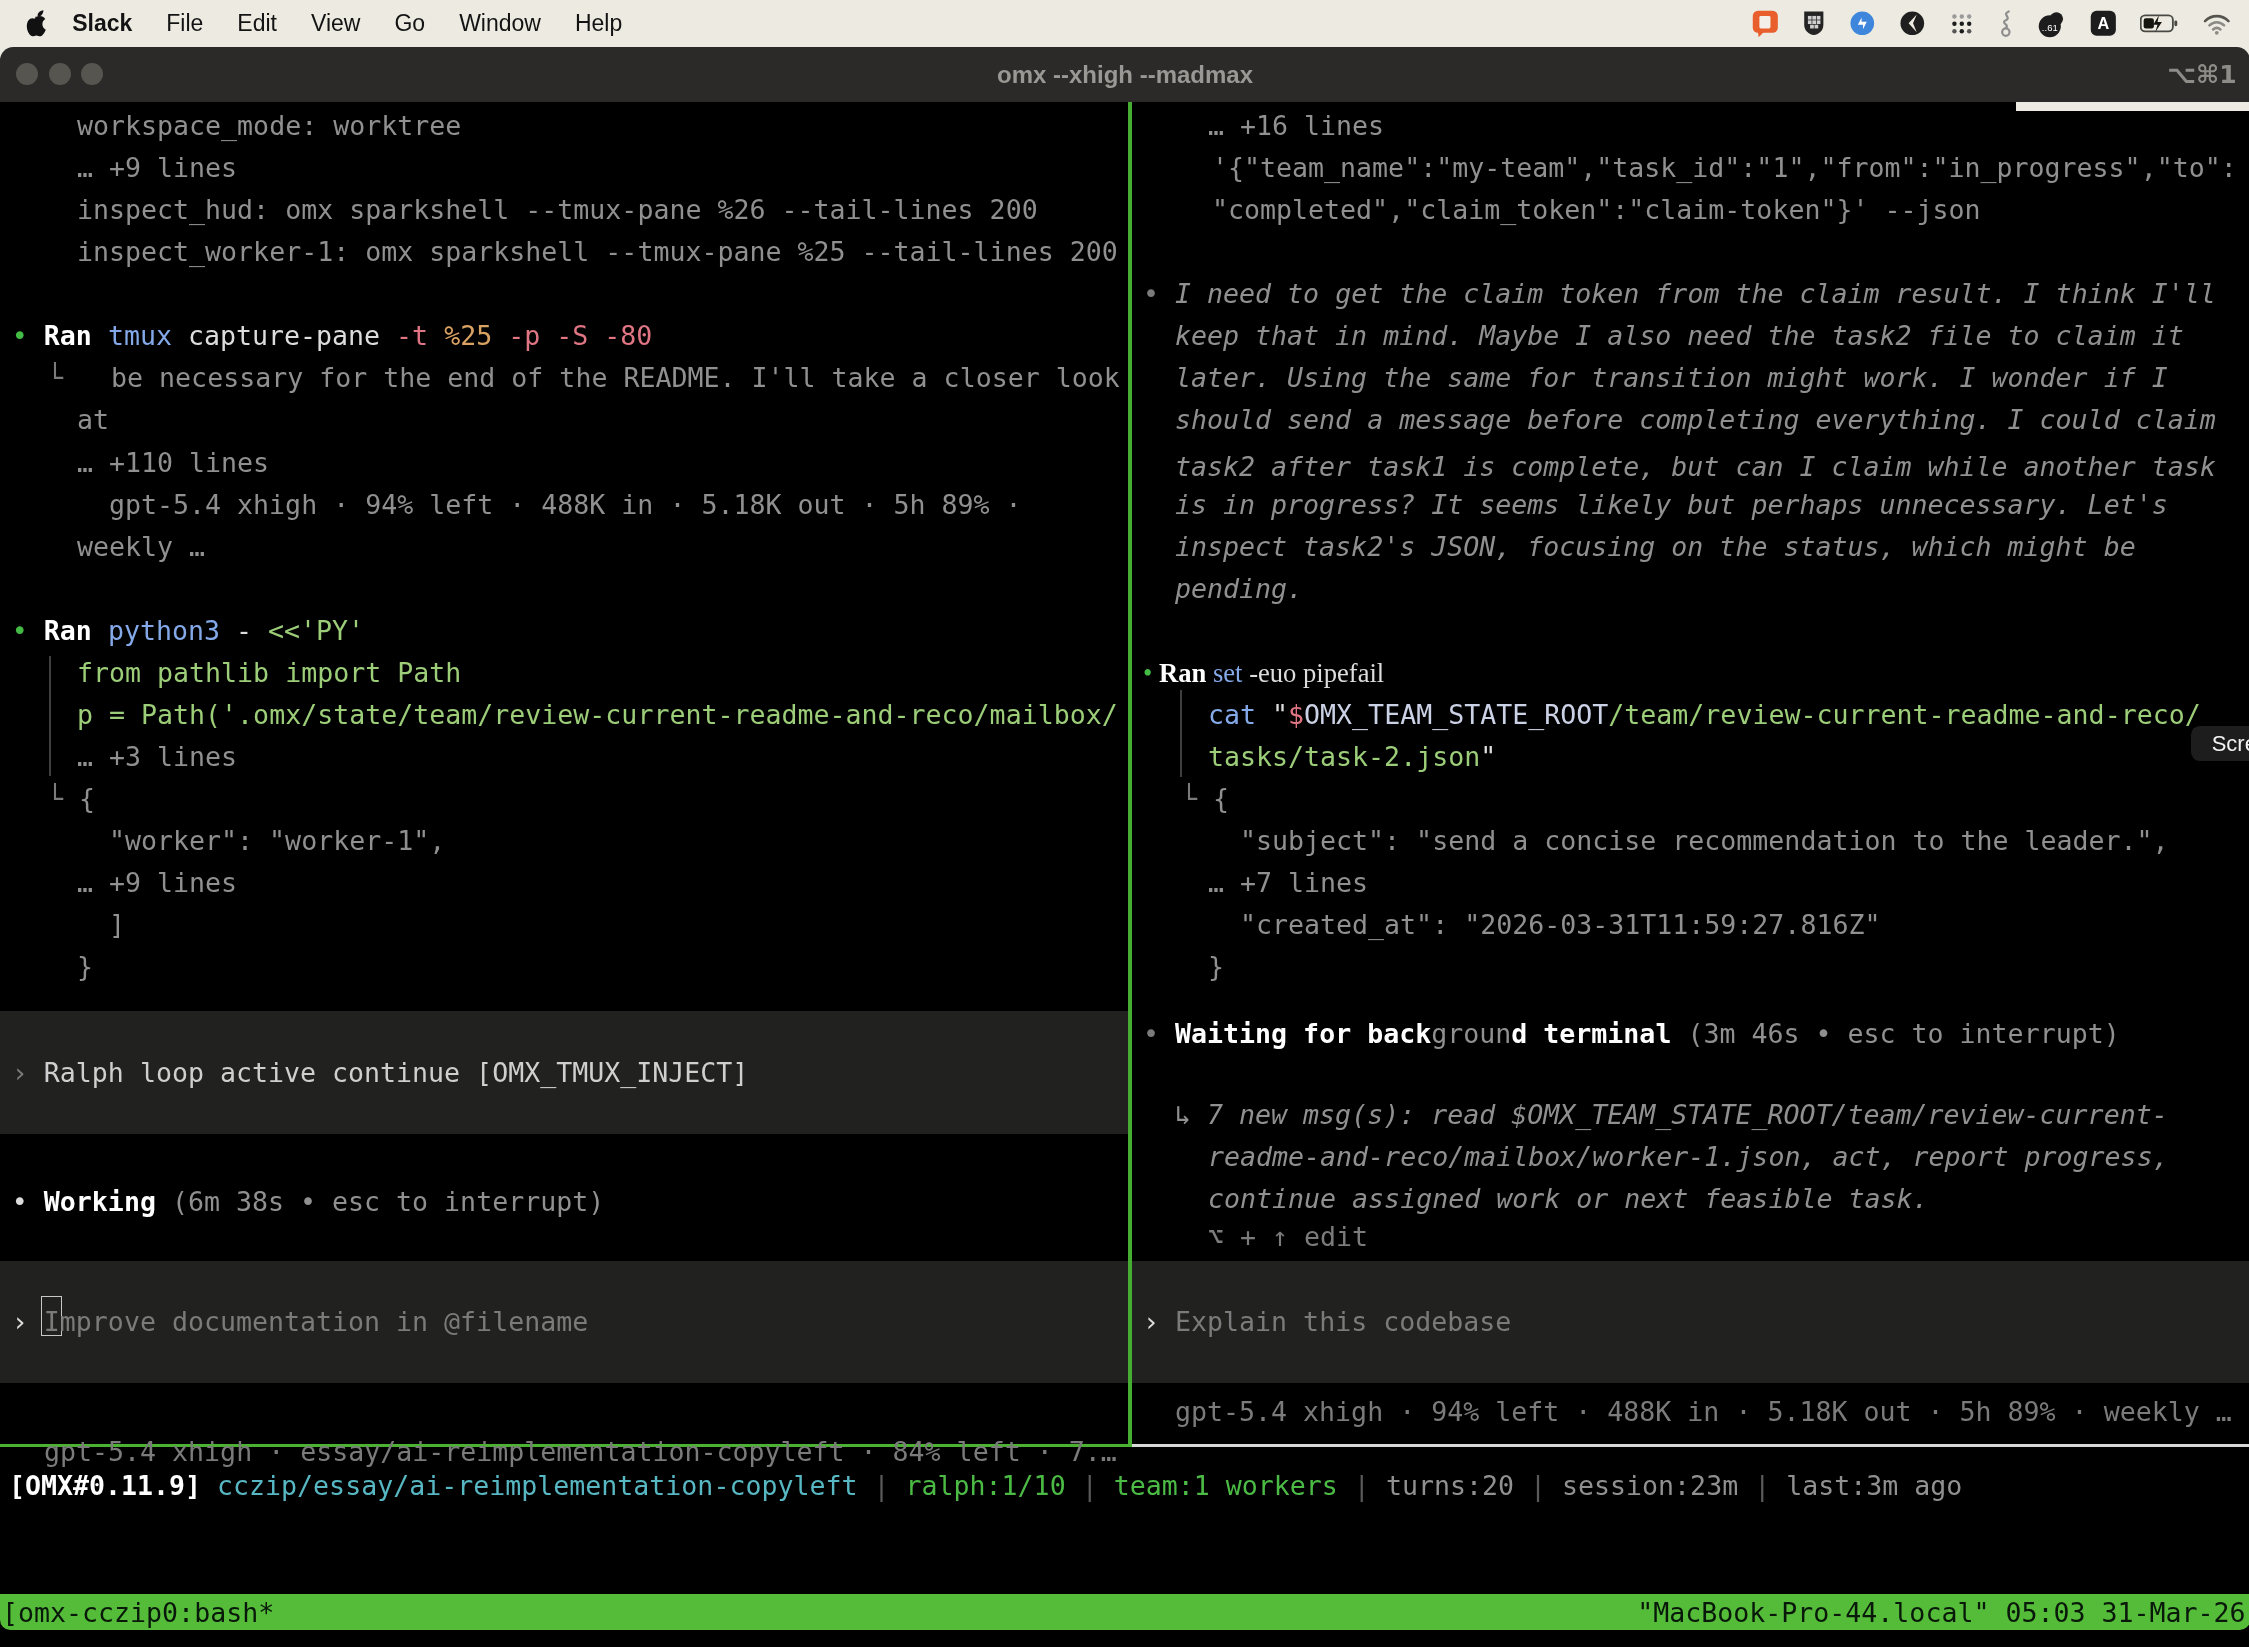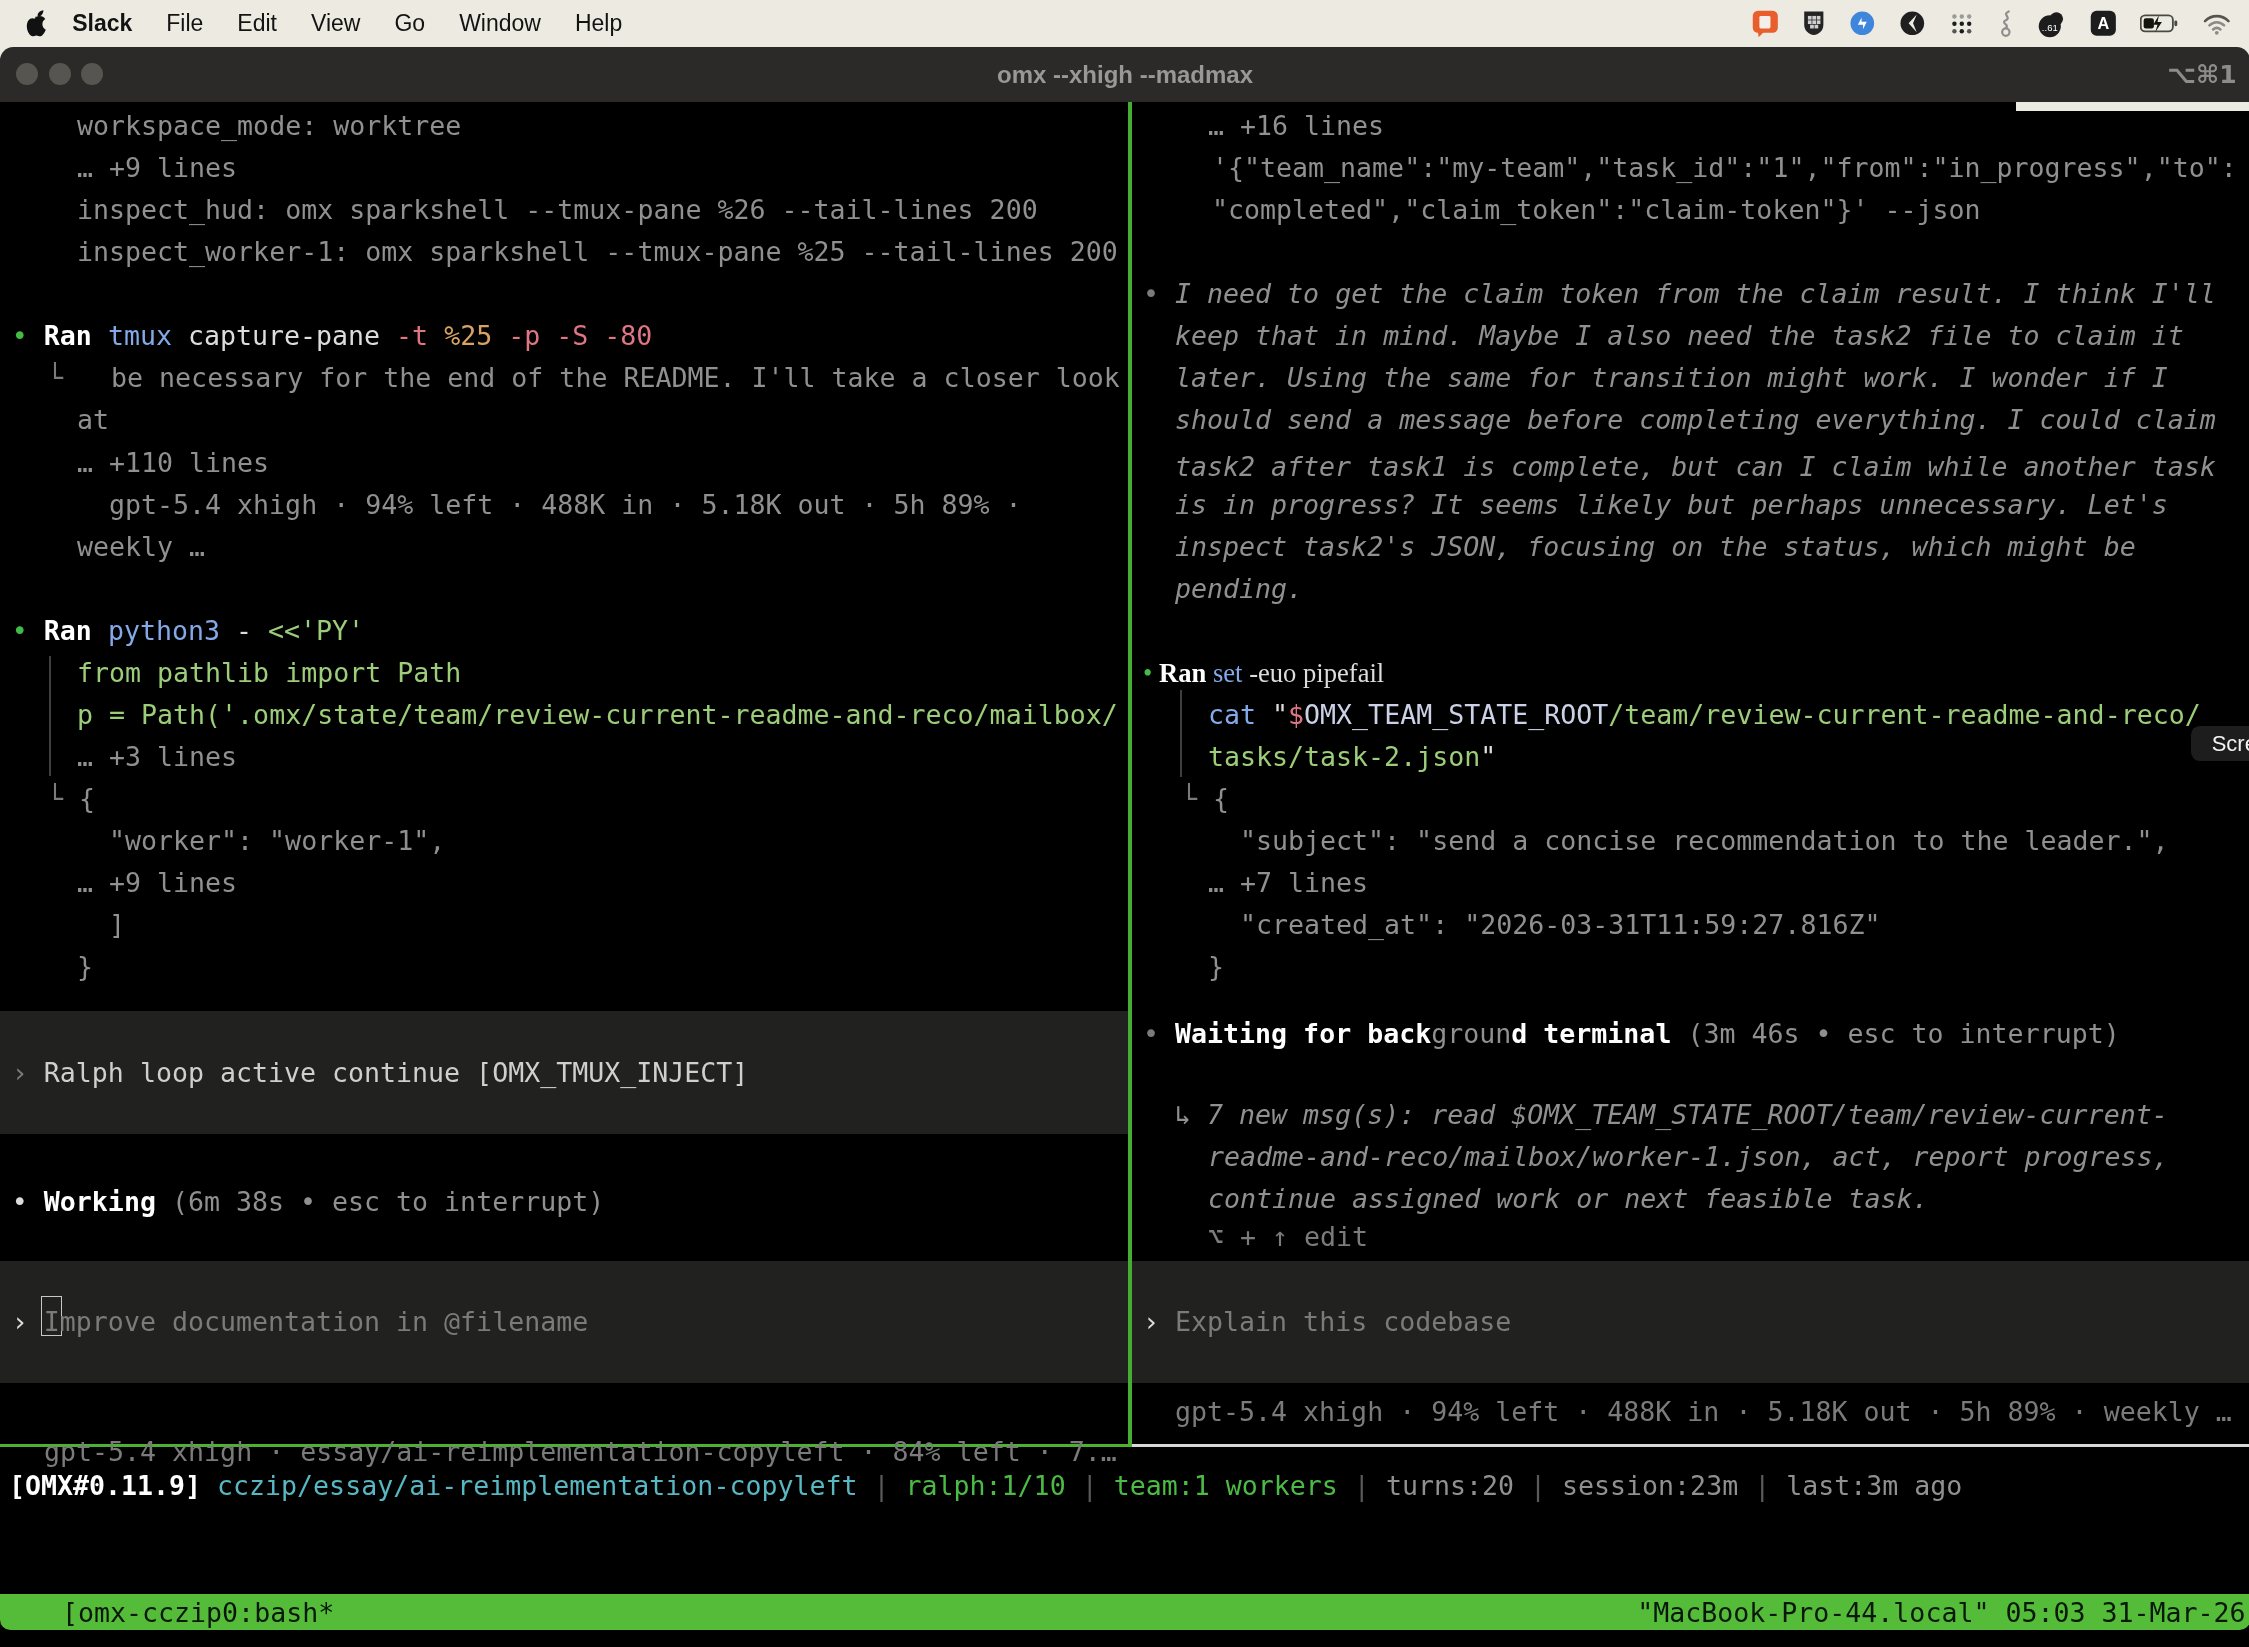--- a/index.html
+++ b/index.html
@@ -43,21 +43,21 @@
   #hline-right{position:absolute;left:1132px;top:1342px;width:1118px;height:3px;background:#d8d8d8;}
   .guide{position:absolute;width:1.5px;background:#3f3f3f;}
   #guide-left{left:49px;top:554px;height:120px;}
   #guide-right{left:1180px;top:588px;height:87px;}
   #cursor{position:absolute;left:41px;top:1194px;width:18.5px;height:38px;border:1.5px solid #c8c8c8;}
   
   #omx-line{position:absolute;left:8.9px;top:1465px;font:26.6px/42px "DejaVu Sans Mono",monospace;white-space:pre;}
   #tmux-bar{position:absolute;left:0;top:1594px;width:2250px;height:36px;background:#55bc3a;
             border-radius:0 0 10.3px 10.3px;display:flex;align-items:center;justify-content:space-between;
             font:26.6px "DejaVu Sans Mono",monospace;color:#08190a;}
-  #tmux-left{padding-left:14px;margin-left:48px;}#tmux-right{padding-right:4.4px;}
+  #tmux-left{padding-left:2px;}#tmux-right{padding-right:4.4px;}
   
   #screen-tooltip{position:absolute;left:2191px;top:726px;width:66px;height:35px;background:#1d1d1d;
                   border-radius:8.9px 0 0 8.9px;display:flex;align-items:center;padding-left:20.7px;
                   color:#f2f2f2;font:22px "Liberation Sans","DejaVu Sans",sans-serif;overflow:hidden;}
 </style>
 </head>
 <body>
 
 <div id="screen">
   <div id="desktop"></div>

